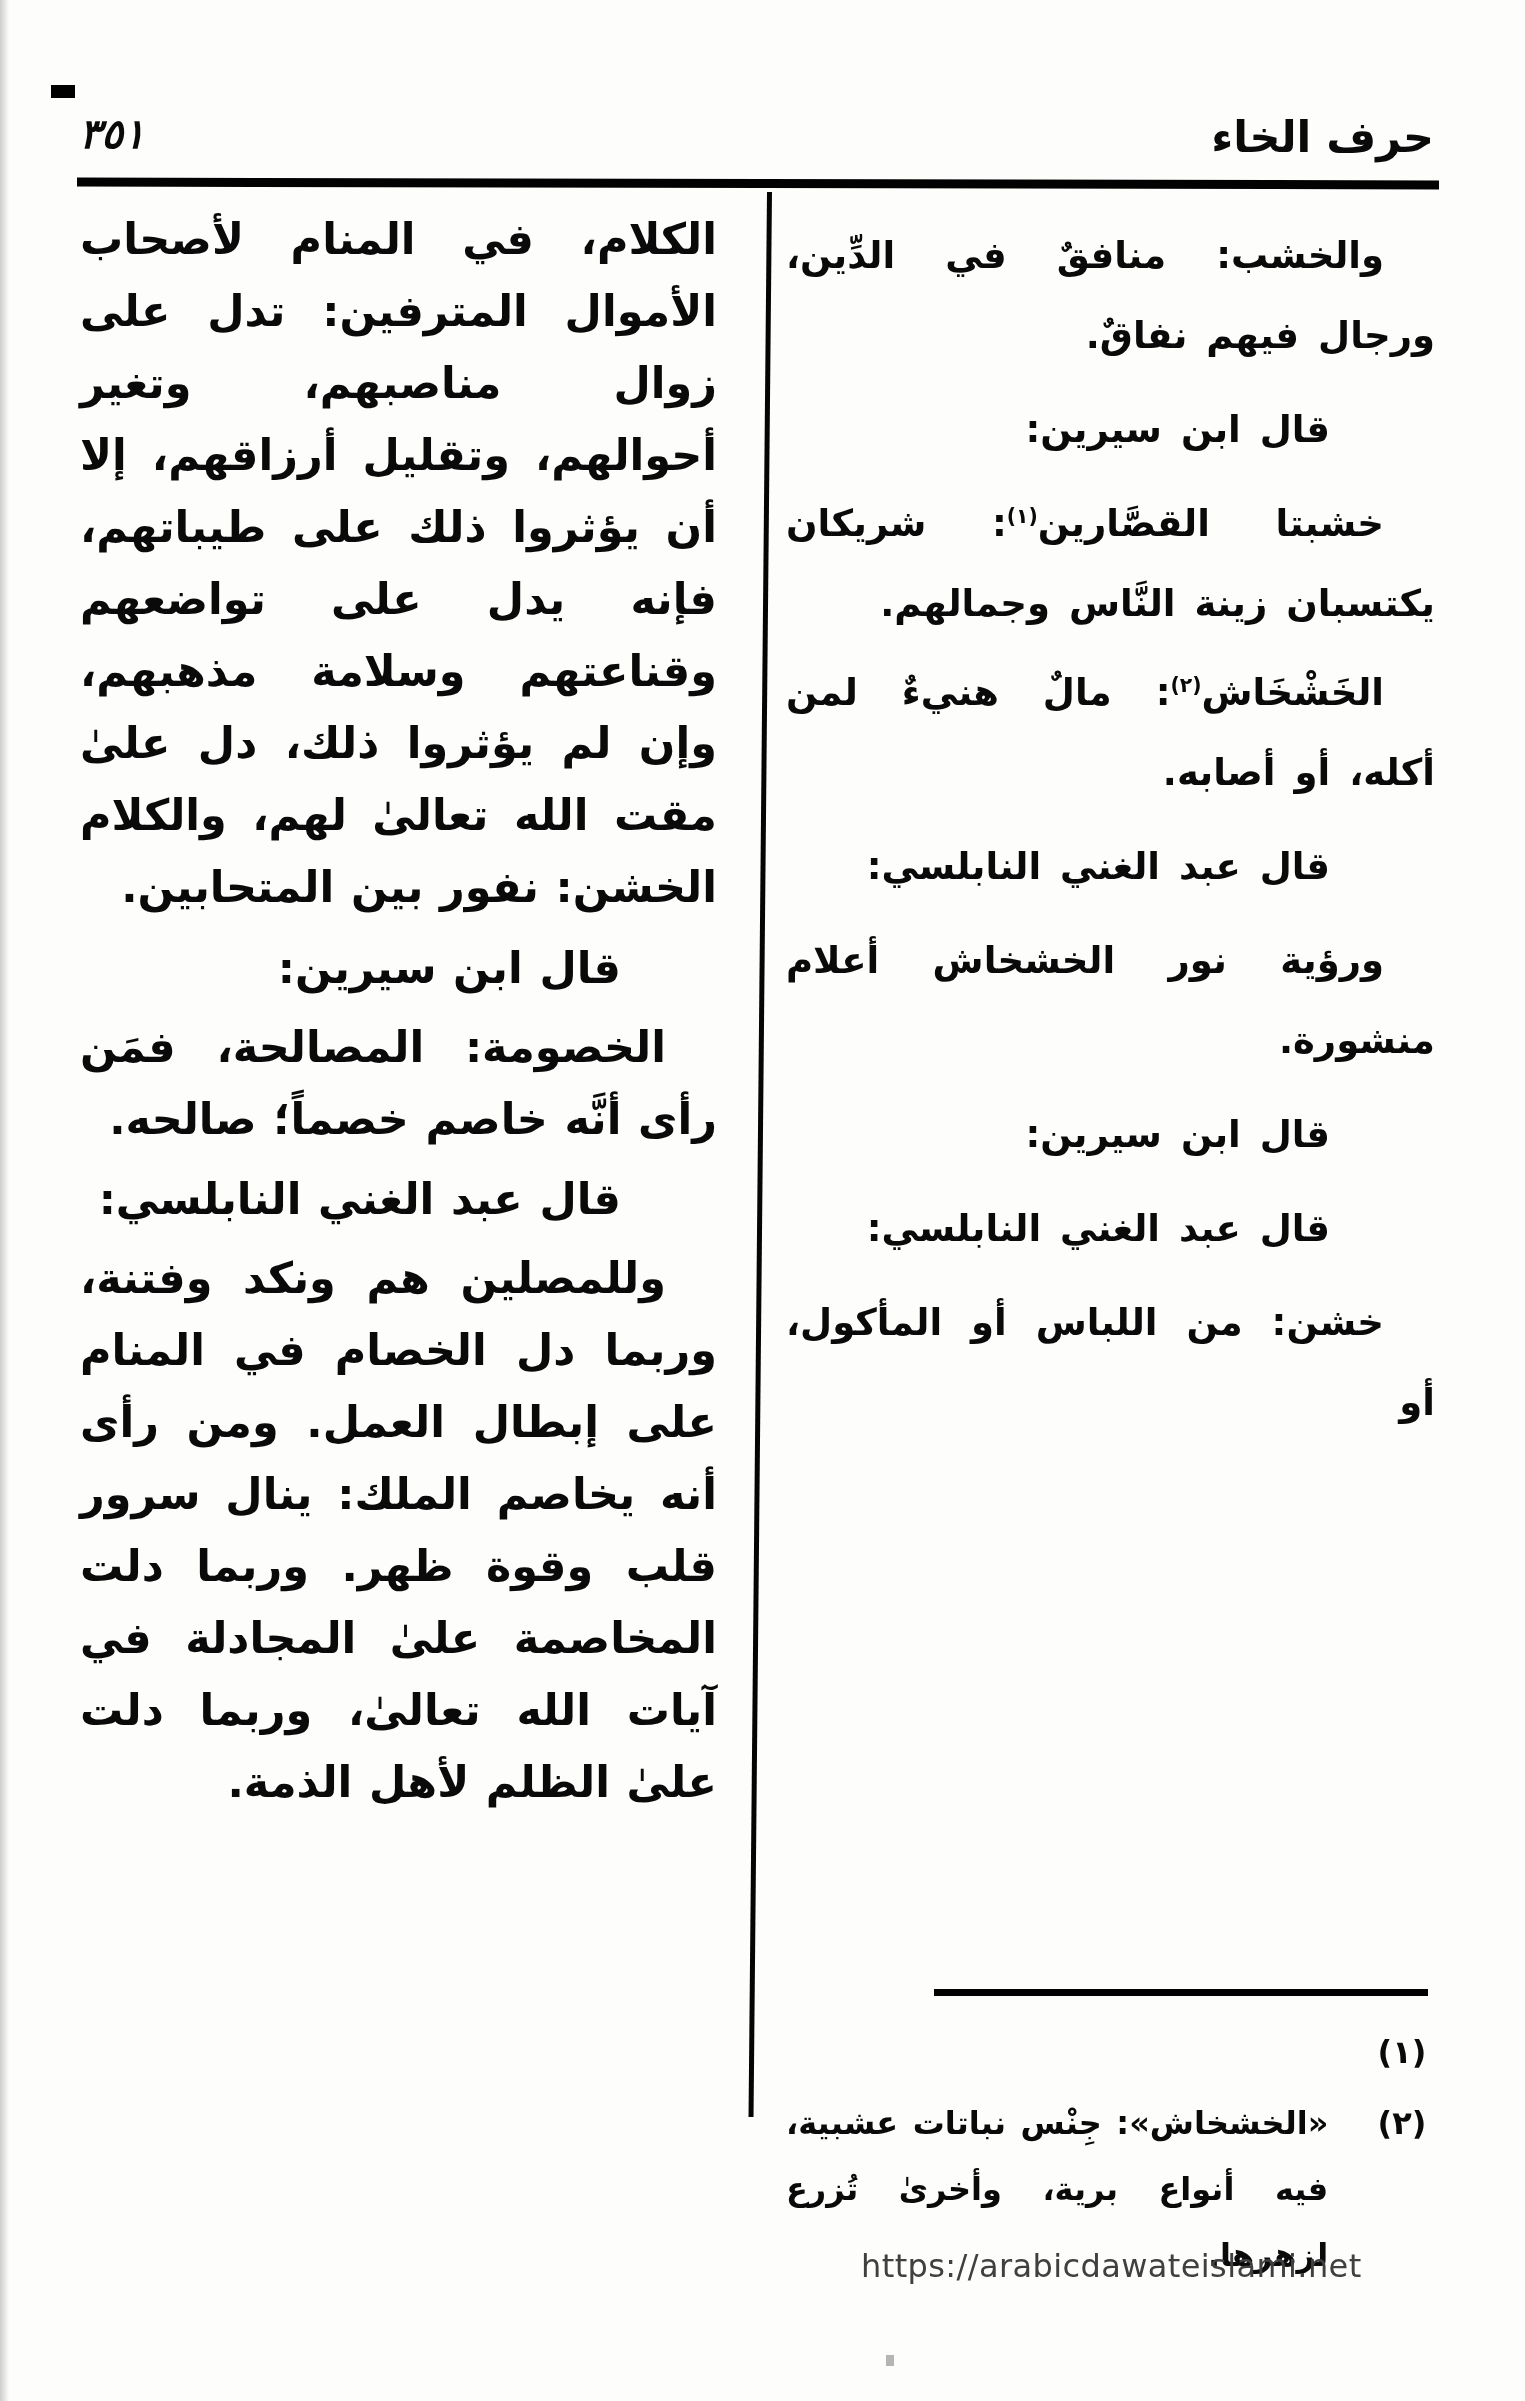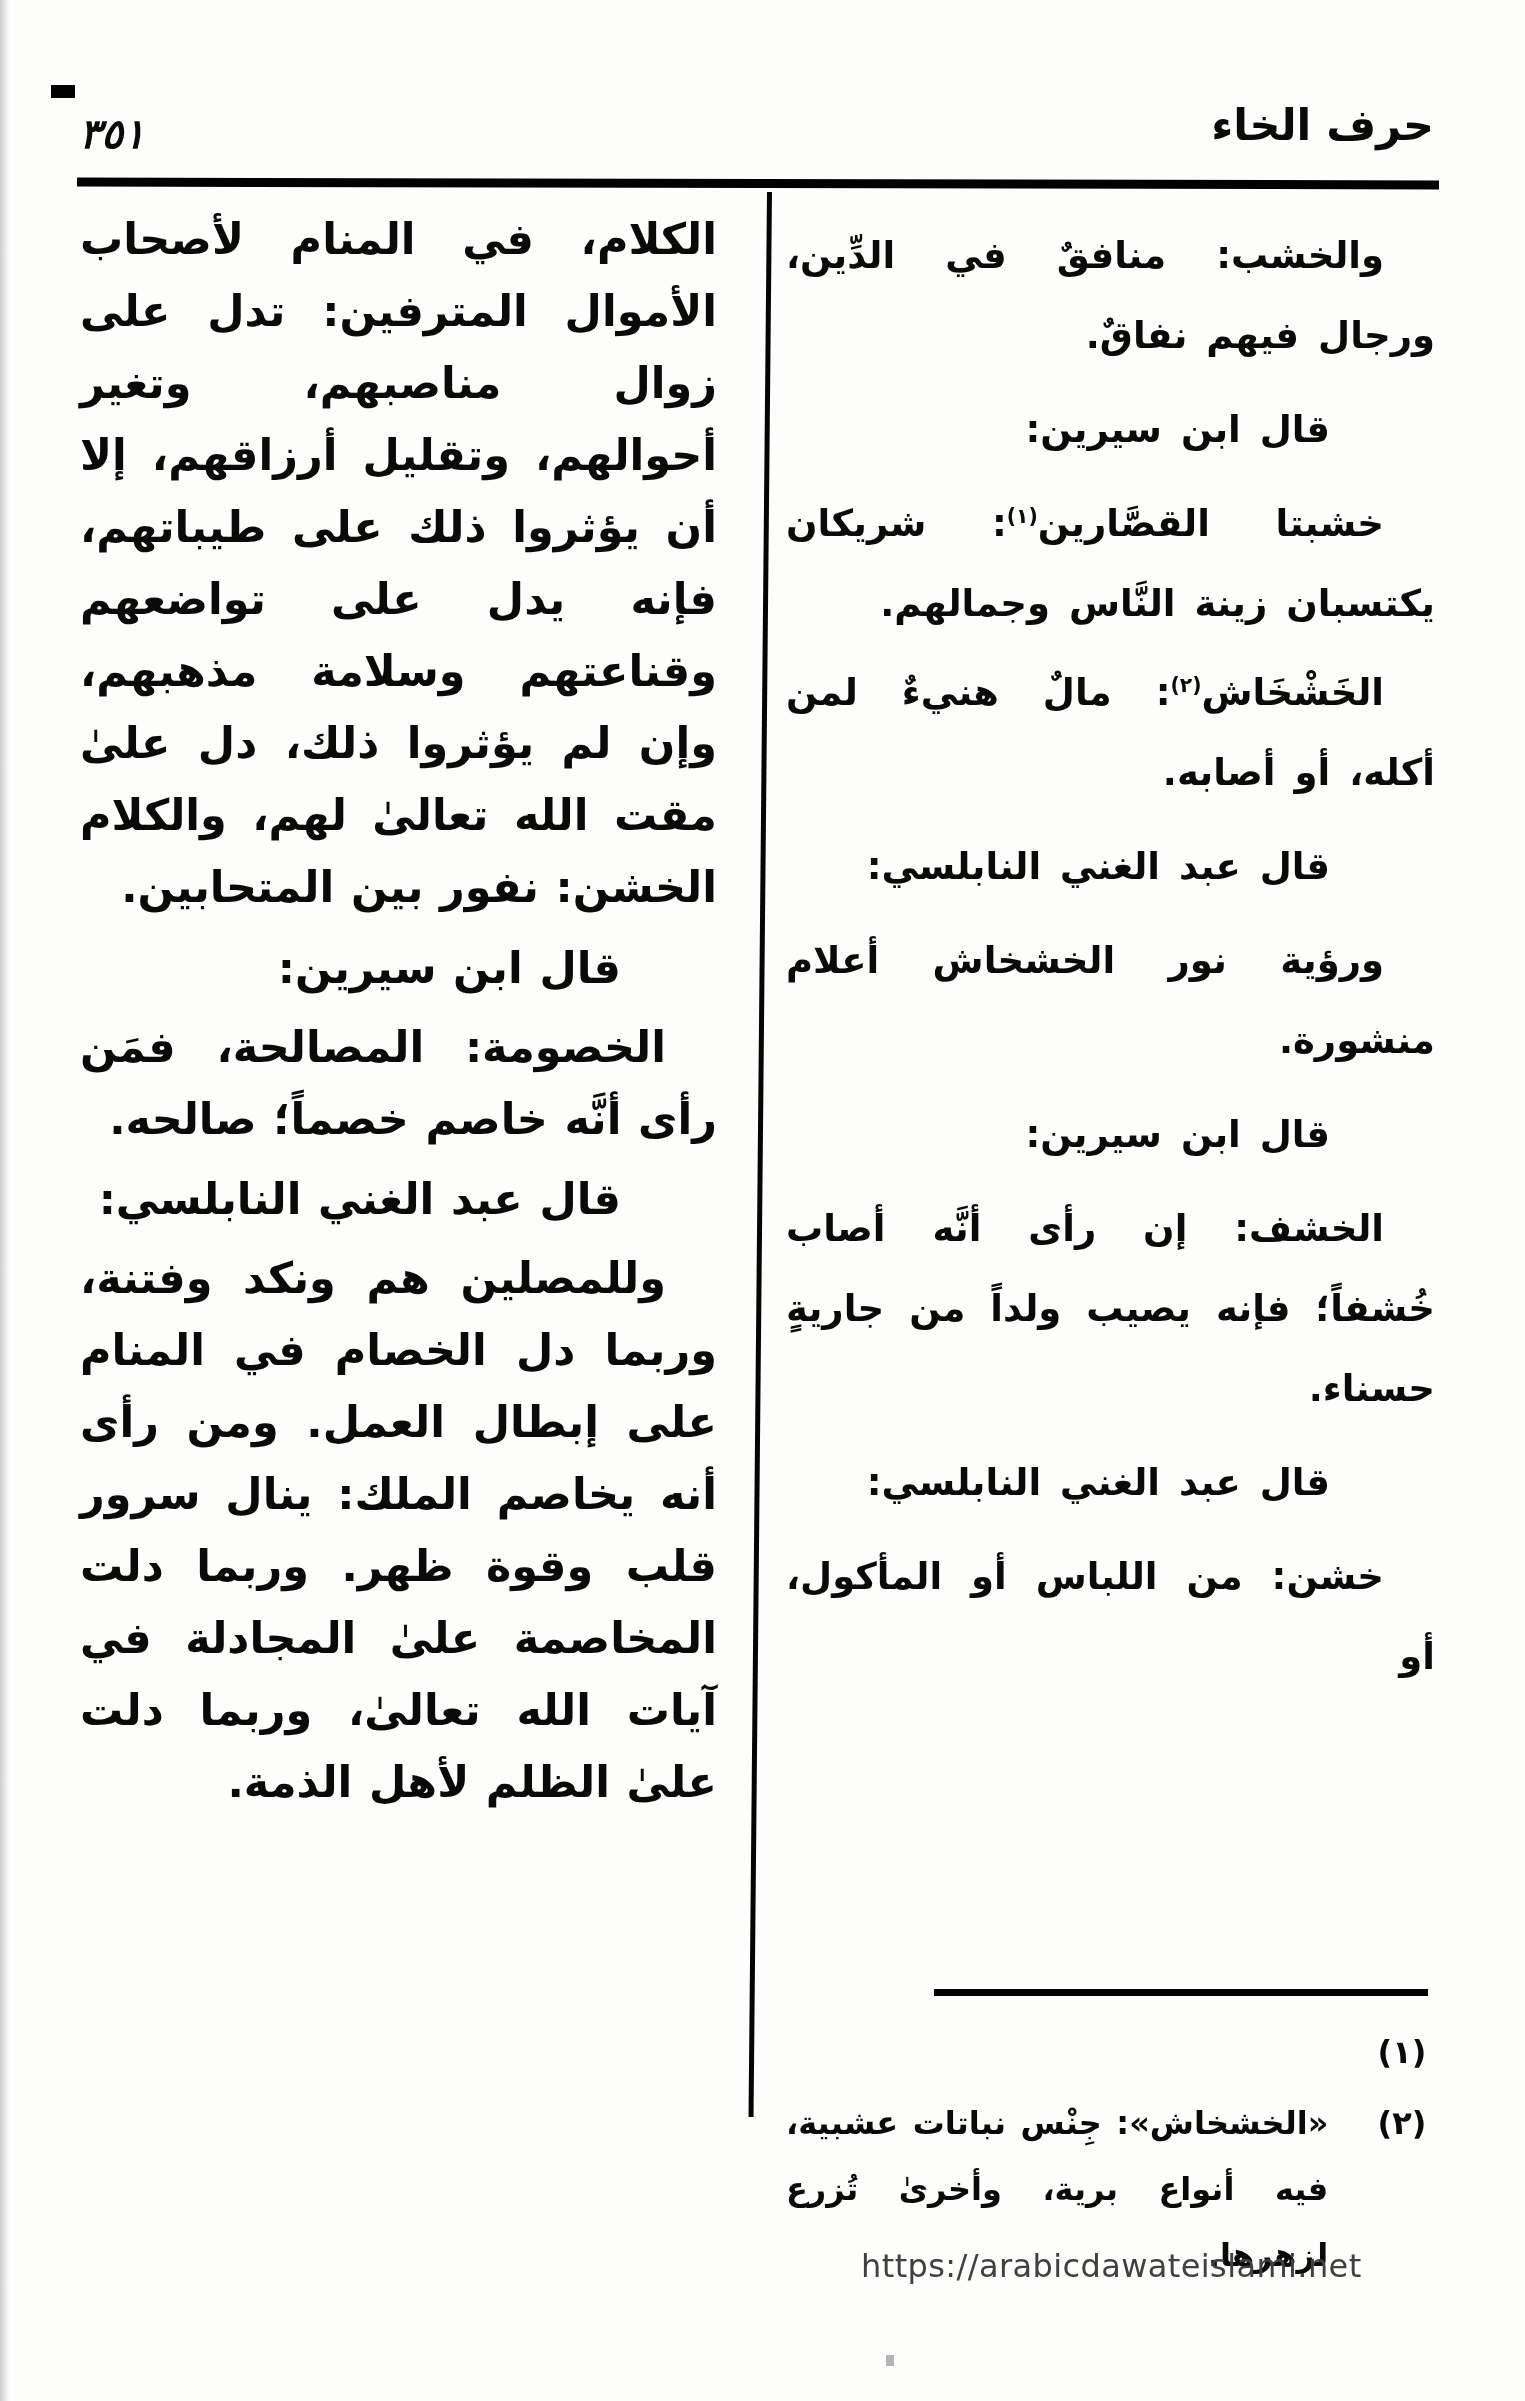--- a/index.html
+++ b/index.html
@@ -15,21 +15,21 @@
   
   #edge-shade {
     position: absolute; left: 0; top: 0; width: 8.7px; height: 100%;
     background: linear-gradient(to right, #cdcdcd, rgba(255,255,255,0));
   }
   #corner-chip { position: absolute; left: 51px; top: 85px; width: 23.6px; height: 13px; background: #000; }
   #bottom-speck { position: absolute; left: 886px; top: 2355px; width: 7.9px; height: 11.3px; background: #b5b5b5; }
 
   
   #page-number { position: absolute; left: 79px; top: 110px; font-size: 41px; font-style: italic; }
-  #chapter-title { position: absolute; right: 91px; top: 100px; font-size: 43px; }
+  #chapter-title { position: absolute; right: 91px; top: 112px; font-size: 43px; }
   #header-rule {
     position: absolute; left: 77px; top: 179px; width: 1362px; height: 8.7px;
     background: #020202; transform: rotate(0.12deg);
   }
   #col-divider {
     position: absolute; left: 767px; top: 192px; width: 5.2px; height: 1925px;
     background: #050505; transform: rotate(0.55deg); transform-origin: top left;
   }
 
   
@@ -71,21 +71,20 @@
 <div id="col-divider"></div>
 
 <div class="col" id="right-col">
   <p class="para indent">والخشب: منافقٌ في الدِّين، ورجال فيهم نفاقٌ.</p>
   <p class="para qal">قال ابن سيرين:</p>
   <p class="para indent"><span>خشبتا القصَّارين</span><sup class="fn-ref">(١)</sup><span>: شريكان يكتسبان زينة النَّاس وجمالهم.</span></p>
   <p class="para indent"><span>الخَشْخَاش</span><sup class="fn-ref">(٢)</sup><span>: مالٌ هنيءٌ لمن أكله، أو أصابه.</span></p>
   <p class="para qal">قال عبد الغني النابلسي:</p>
   <p class="para indent">ورؤية نور الخشخاش أعلام منشورة.</p>
   <p class="para qal">قال ابن سيرين:</p>
-  <p class="para indent">الخشف: إن رأى أنَّه أصاب خُشفاً؛ فإنه يصيب ولداً من جاريةٍ حسناء.</p>
   <p class="para qal">قال عبد الغني النابلسي:</p>
   <p class="para indent">خشن: من اللباس أو المأكول، أو</p>
 </div>
 
 <div class="col" id="left-col">
   <p class="para flush">الكلام، في المنام لأصحاب الأموال المترفين: تدل على زوال مناصبهم، وتغير أحوالهم، وتقليل أرزاقهم، إلا أن يؤثروا ذلك على طيباتهم، فإنه يدل على تواضعهم وقناعتهم وسلامة مذهبهم، وإن لم يؤثروا ذلك، دل علىٰ مقت الله تعالىٰ لهم، والكلام الخشن: نفور بين المتحابين.</p>
   <p class="para qal">قال ابن سيرين:</p>
   <p class="para indent">الخصومة: المصالحة، فمَن رأى أنَّه خاصم خصماً؛ صالحه.</p>
   <p class="para qal">قال عبد الغني النابلسي:</p>
   <p class="para indent">وللمصلين هم ونكد وفتنة، وربما دل الخصام في المنام على إبطال العمل. ومن رأى أنه يخاصم الملك: ينال سرور قلب وقوة ظهر. وربما دلت المخاصمة علىٰ المجادلة في آيات الله تعالىٰ، وربما دلت علىٰ الظلم لأهل الذمة.</p>

